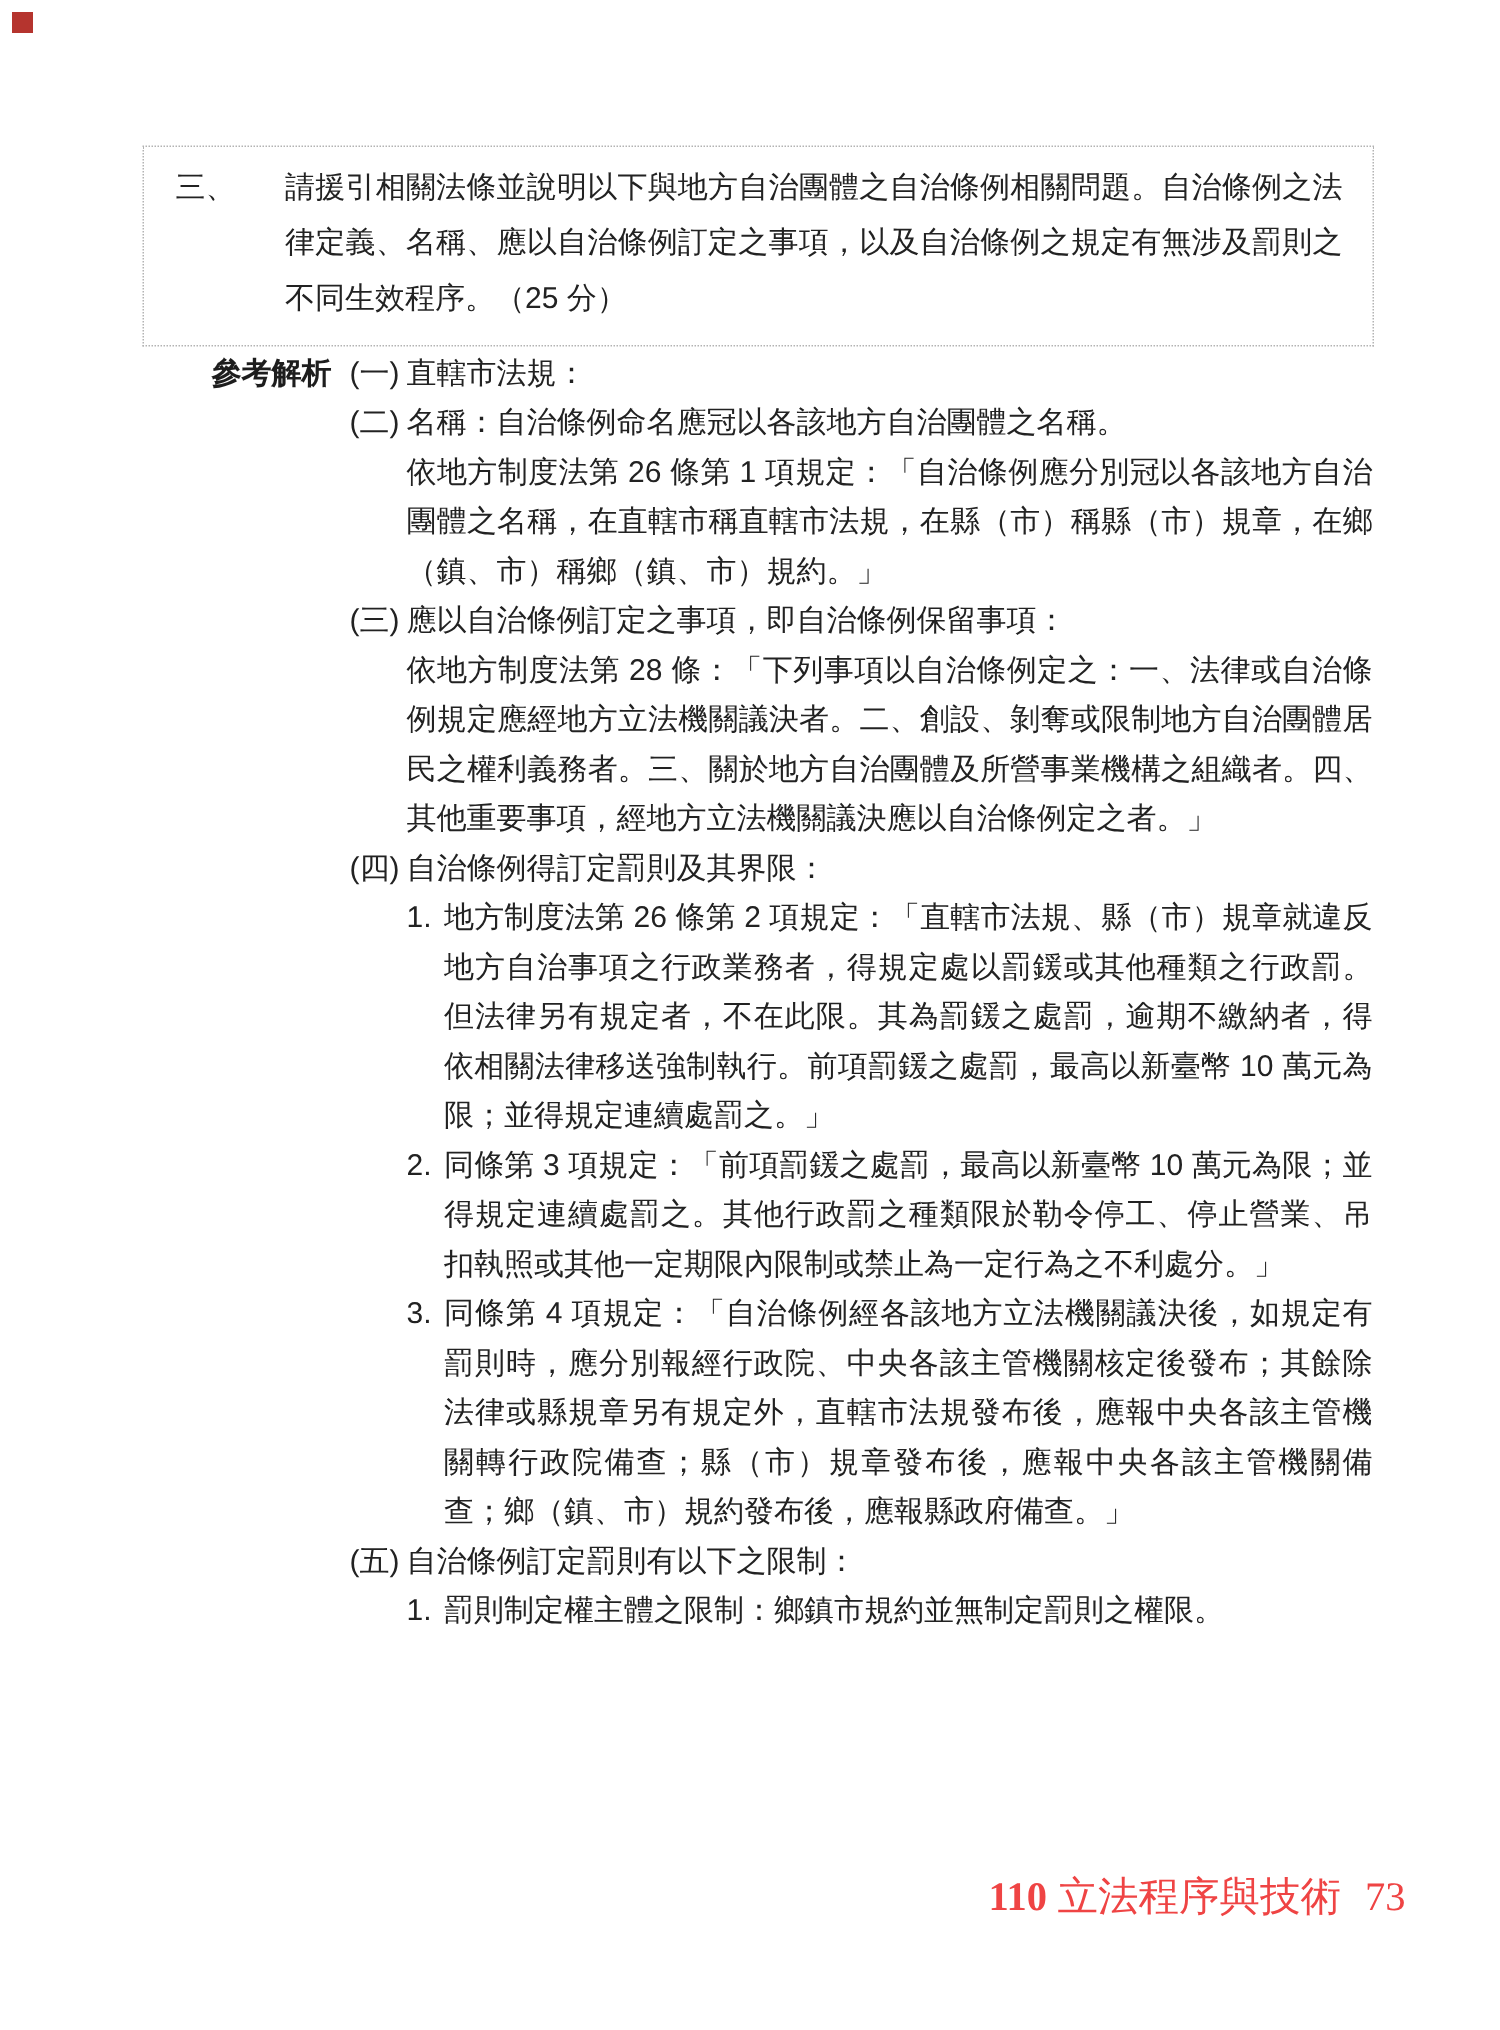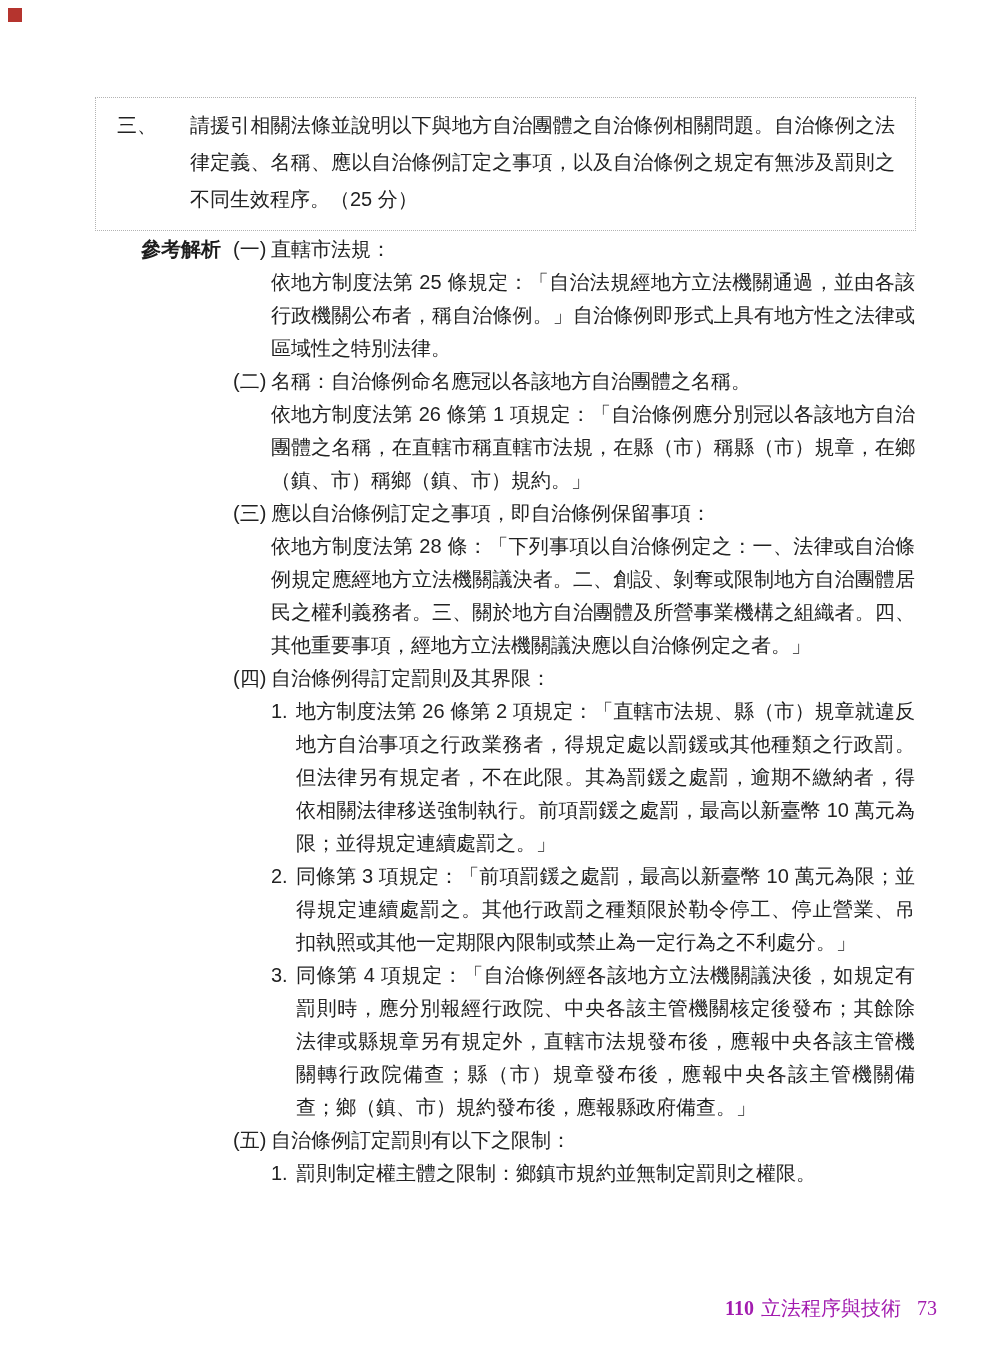--- a/index.html
+++ b/index.html
@@ -25,22 +25,22 @@
   .sections{flex:1;font-size:20px;line-height:33px;}
   .sec-head{display:flex;}
   .sec-label{flex:0 0 38px;}
   .sec-title{flex:1;text-align:justify;text-justify:inter-ideograph;}
   .sec-body p{margin:0 0 0 38px;text-align:justify;text-justify:inter-ideograph;}
   .sub-item{display:flex;margin-left:38px;}
   .sub-num{flex:0 0 25px;}
   .sub-text{flex:1;text-align:justify;text-justify:inter-ideograph;}
   
   .footer{
-    position:absolute;right:63px;top:1294px;
-    font-size:20px;line-height:28px;color:#a21caf;white-space:nowrap;
+    position:absolute;right:63px;top:1250px;
+    font-size:27px;line-height:28px;color:#ef4444;white-space:nowrap;
   }
   .footer .year{font-family:"Liberation Serif","DejaVu Serif",serif;font-weight:bold;margin-right:7px;}
   .footer .subject{margin-right:16px;}
   .footer .pagenum{font-family:"Liberation Serif","DejaVu Serif",serif;}
 </style>
 </head>
 <body>
 
 <div class="corner-mark"></div>
 
@@ -52,23 +52,20 @@
 </div>
 
 <div class="analysis">
   <div class="analysis-label">參考解析</div>
   <div class="sections">
 
     <div class="section">
       <div class="sec-head">
         <span class="sec-label">(一)</span>
         <span class="sec-title">直轄市法規：</span>
-      </div>
-      <div class="sec-body">
-        <p>依地方制度法第 25 條規定：「自治法規經地方立法機關通過，並由各該行政機關公布者，稱自治條例。」自治條例即形式上具有地方性之法律或區域性之特別法律。</p>
       </div>
     </div>
 
     <div class="section">
       <div class="sec-head">
         <span class="sec-label">(二)</span>
         <span class="sec-title">名稱：自治條例命名應冠以各該地方自治團體之名稱。</span>
       </div>
       <div class="sec-body">
         <p>依地方制度法第 26 條第 1 項規定：「自治條例應分別冠以各該地方自治團體之名稱，在直轄市稱直轄市法規，在縣（市）稱縣（市）規章，在鄉（鎮、市）稱鄉（鎮、市）規約。」</p>

